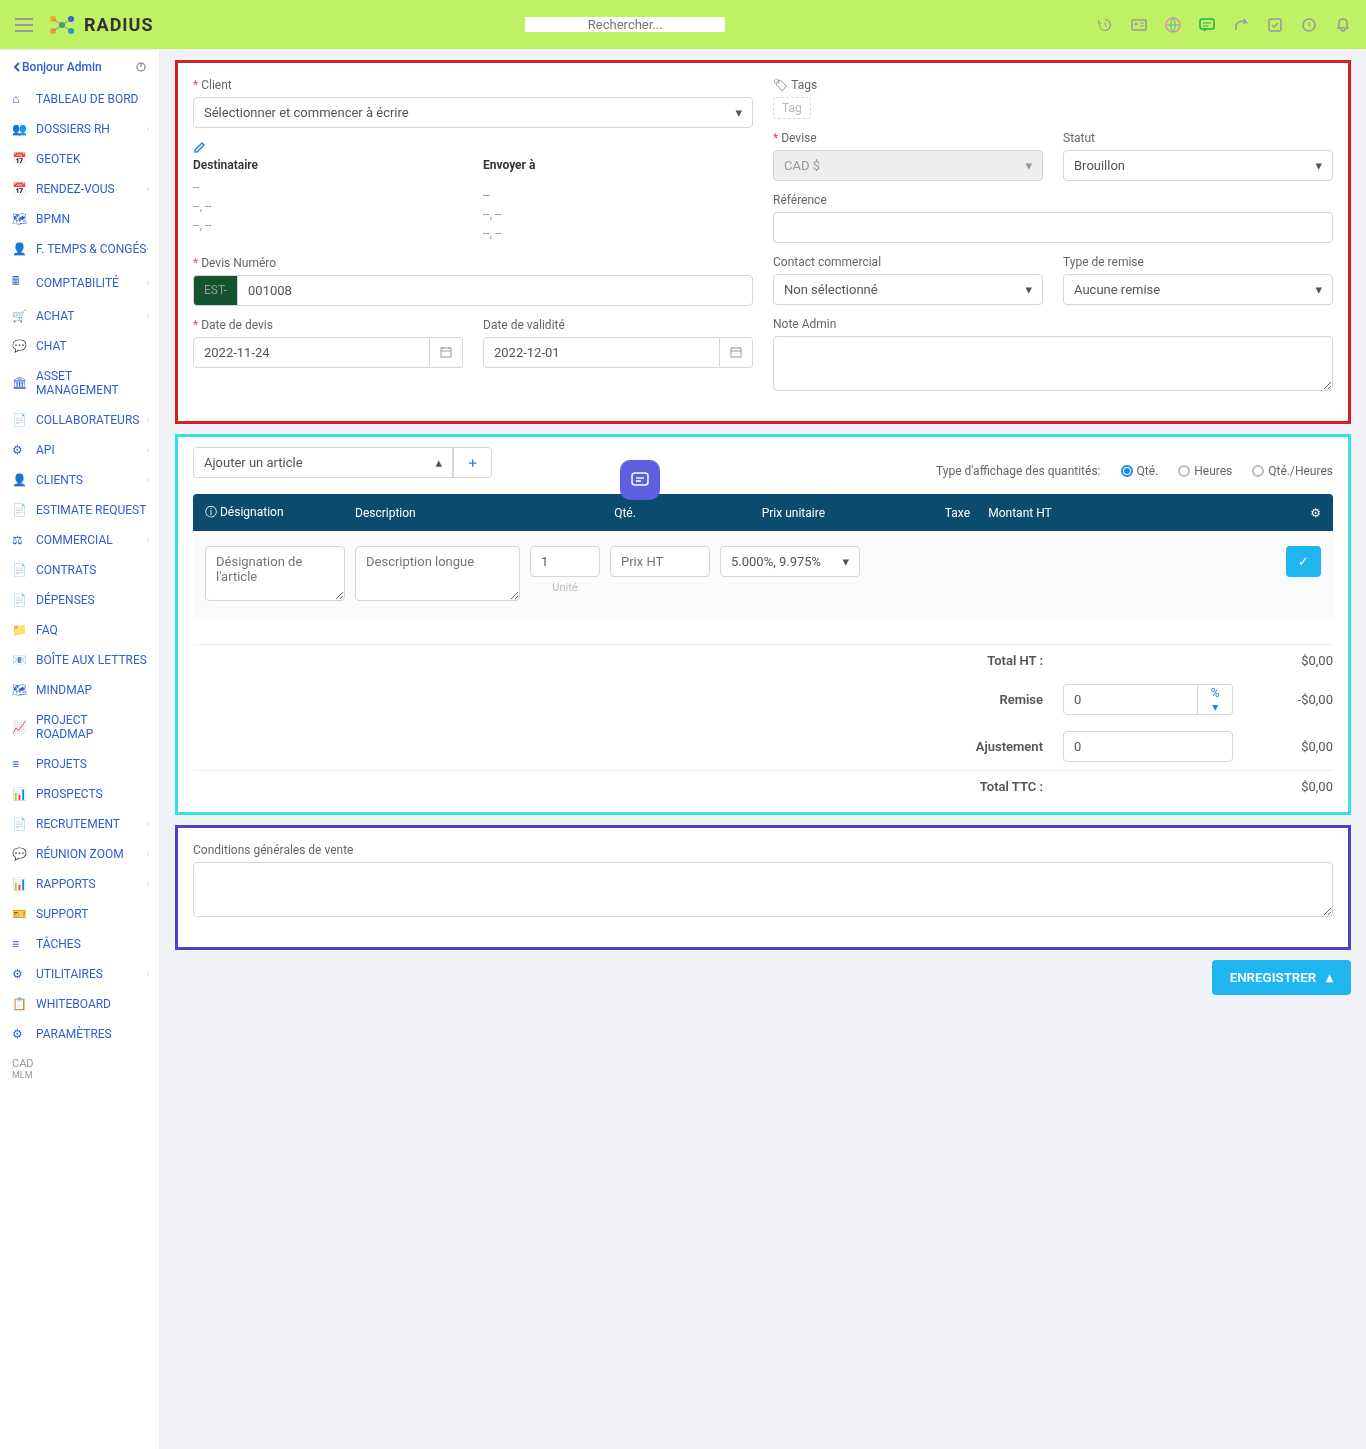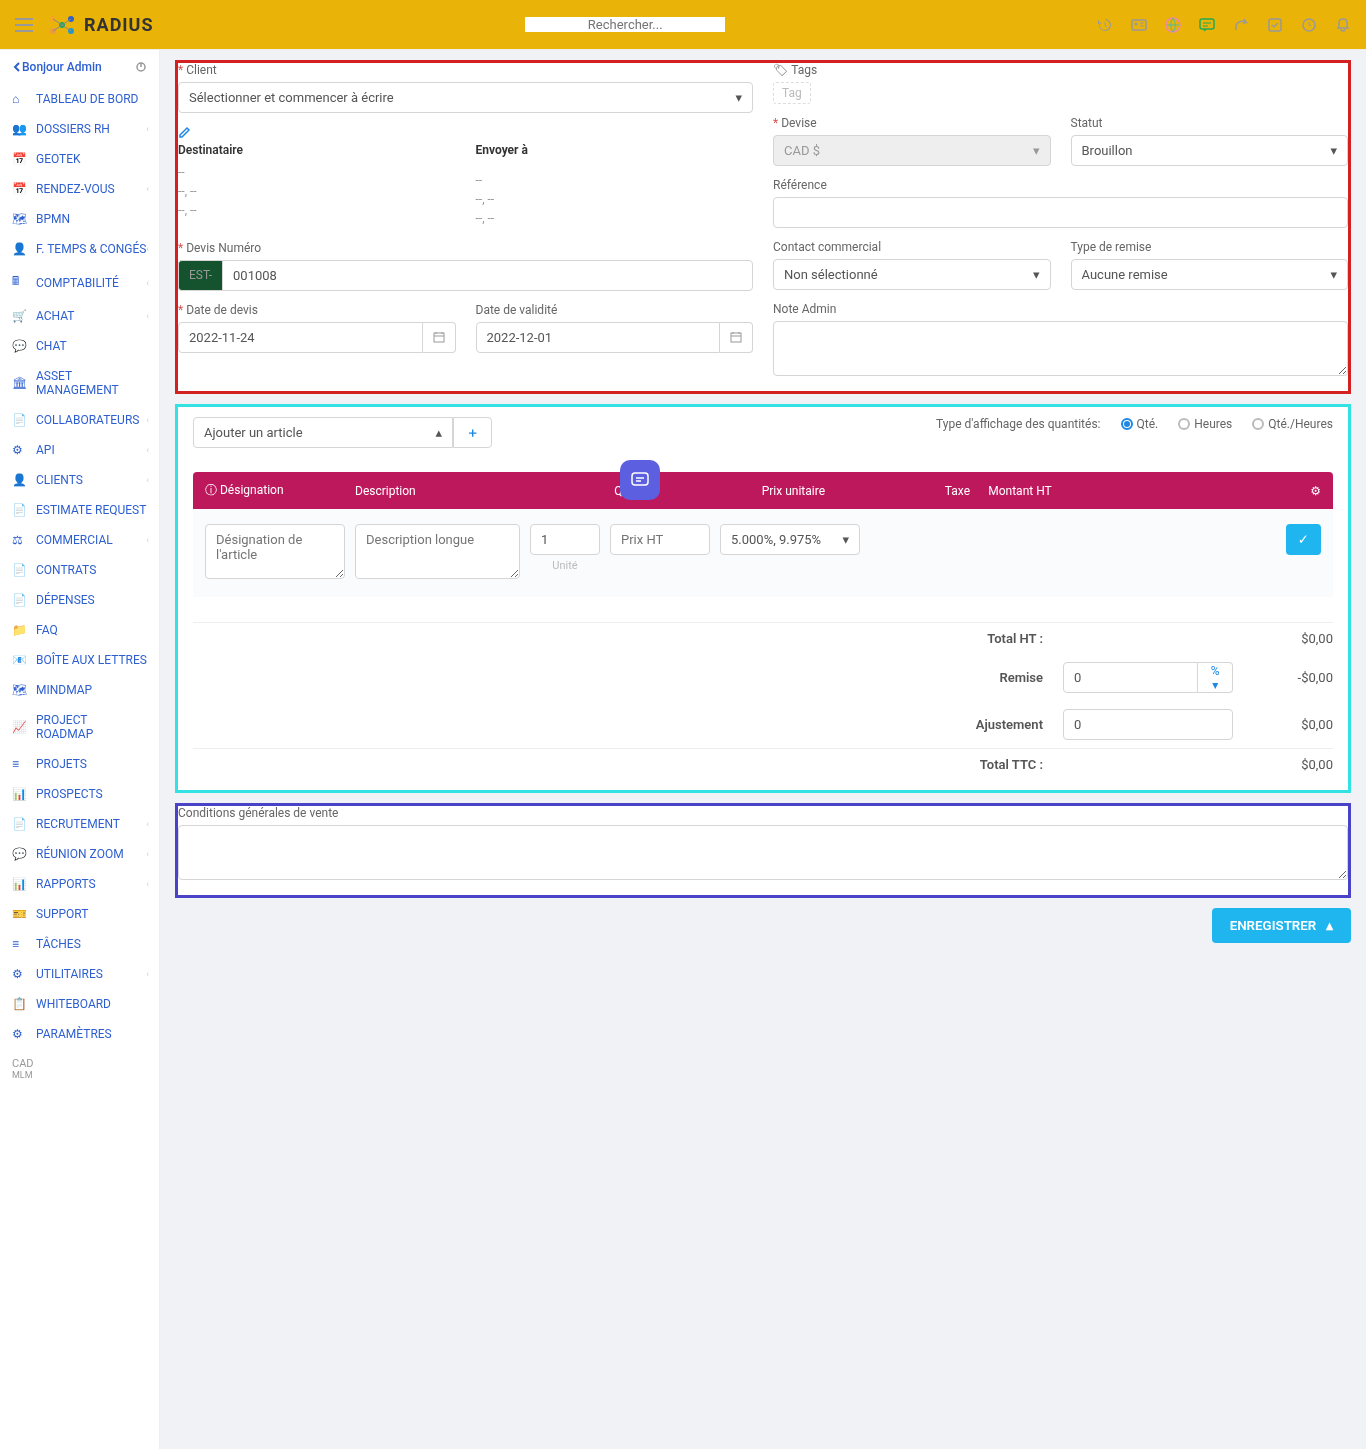--- a/index.html
+++ b/index.html
@@ -1,63 +1,63 @@
 <!DOCTYPE html>
 <html><head>
 <meta charset="utf-8">
 <style>
 *{box-sizing:border-box;margin:0;padding:0;font-family:-apple-system,BlinkMacSystemFont,"Segoe UI",Roboto,sans-serif}
 body{background:#f0f2f5;color:#333;font-size:13px}
-.topbar{height:50px;background:#eab308;display:flex;align-items:center;padding:4px 15px;border-bottom:1px solid #eee}
+.topbar{height:50px;background:#bef264;display:flex;align-items:center;padding:4px 15px;border-bottom:1px solid #eee}
 .burger{width:18px;cursor:pointer;color:#888;margin-right:15px}
 .logo{display:flex;align-items:center;font-weight:700;font-size:18px;letter-spacing:1px}
 .logo-mark{width:28px;height:28px;margin-right:8px;position:relative}
 .search{flex:1;text-align:center}
 .search input{border:none;outline:none;font-size:13px;width:200px;text-align:center;color:#999}
 .top-icons{display:flex;gap:18px;align-items:center;color:#888}
 .top-icons .ic{width:16px;height:16px;cursor:pointer}
 .layout{display:flex}
 .sidebar{width:160px;background:#fff;min-height:calc(100vh - 50px);font-size:12px;border-right:1px solid #eee}
 .hello{display:flex;align-items:center;justify-content:space-between;padding:10px 12px;color:#2d5fd0;font-weight:500}
 .nav-item{display:flex;align-items:center;padding:8px 12px;color:#2d5fd0;cursor:pointer;position:relative}
 .nav-item .ni{width:14px;margin-right:10px;display:inline-flex}
 .nav-item .chev{position:absolute;right:10px;color:#ccc;font-size:9px}
 .sidebar-foot{padding:8px 12px;color:#999;font-size:11px}
 .main{flex:1;padding:0}
-.panel{margin:10px 15px;background:#fff;}
+.panel{margin:10px 15px;background:#fff;padding:15px}
 .panel.red{border:3px solid #d32020}
 .panel.cyan{border:3px solid #33e2e2;padding:10px 15px}
 .panel.purple{border:3px solid #4a42c7}
 .row{display:flex;gap:20px}
 .col{flex:1}
 .lbl{font-size:12px;color:#666;margin-bottom:5px;display:block}
 .req::before{content:"* ";color:#d9534f}
 .sel,.inp,.ta{width:100%;border:1px solid #d5d5d5;border-radius:4px;padding:7px 10px;font-size:13px;background:#fff;color:#555}
 .sel{display:flex;justify-content:space-between;align-items:center;cursor:pointer}
 .sel.dis{background:#eee;color:#999}
 .ta{resize:both;min-height:55px}
 .small-txt{color:#999;font-size:12px;line-height:1.6}
 .field{margin-bottom:12px}
 .inline{display:flex;gap:0}
 .inline .prefix{border:1px solid #d5d5d5;border-right:none;border-radius:4px 0 0 4px;padding:7px 10px;background:#14532d;color:#999;font-size:12px}
 .inline .inp{border-radius:0 4px 4px 0}
 .date-wrap{display:flex}
 .date-wrap .inp{border-radius:4px 0 0 4px}
 .date-btn{border:1px solid #d5d5d5;border-left:none;border-radius:0 4px 4px 0;padding:0 10px;display:flex;align-items:center;background:#fff;cursor:pointer;color:#888}
 .tag-box{border:1px dashed #ddd;padding:3px 8px;display:inline-block;color:#bbb;font-size:12px;border-radius:3px}
-.add-item-row{display:flex;align-items:flex-start;justify-content:space-between;margin-bottom:24px}
+.add-item-row{display:flex;align-items:flex-end;justify-content:space-between;margin-bottom:16px}
 .add-item{display:flex}
 .add-item .sel{width:260px;border-radius:4px 0 0 4px}
 .add-btn{border:1px solid #d5d5d5;border-radius:0 4px 4px 0;padding:0 12px;color:#1e88e5;background:#fff;font-weight:700;cursor:pointer}
 .qty-radios{display:flex;align-items:center;gap:20px;font-size:12px;color:#666}
 .radio{display:flex;align-items:center;gap:4px}
 .radio .dot{width:12px;height:12px;border:2px solid #1e88e5;border-radius:50%;display:inline-block;position:relative}
 .radio.on .dot::after{content:"";position:absolute;inset:1px;background:#1e88e5;border-radius:50%}
 .radio.off .dot{border-color:#bbb}
-.tbl-head{background:#be185d;color:#fff;display:flex;padding:10px 12px;font-size:12px;border-radius:4px 4px 0 0;align-items:center}
+.tbl-head{background:#0c4a6e;color:#fff;display:flex;padding:10px 12px;font-size:12px;border-radius:4px 4px 0 0;align-items:center}
 .th-des{flex:0 0 150px}
 .th-desc{flex:0 0 230px}
 .th-qty{flex:0 0 80px;text-align:center}
 .th-pu{flex:0 0 160px;text-align:right}
 .th-tax{flex:0 0 145px;text-align:right}
 .th-amt{flex:0 0 100px;text-align:center}
 .th-gear{flex:1;text-align:right}
 .tbl-row{display:flex;padding:15px 12px;gap:10px;align-items:flex-start;background:#fafbfc}
 .tbl-row textarea{min-height:55px;resize:both}
 .tbl-row .c1{flex:0 0 140px}

